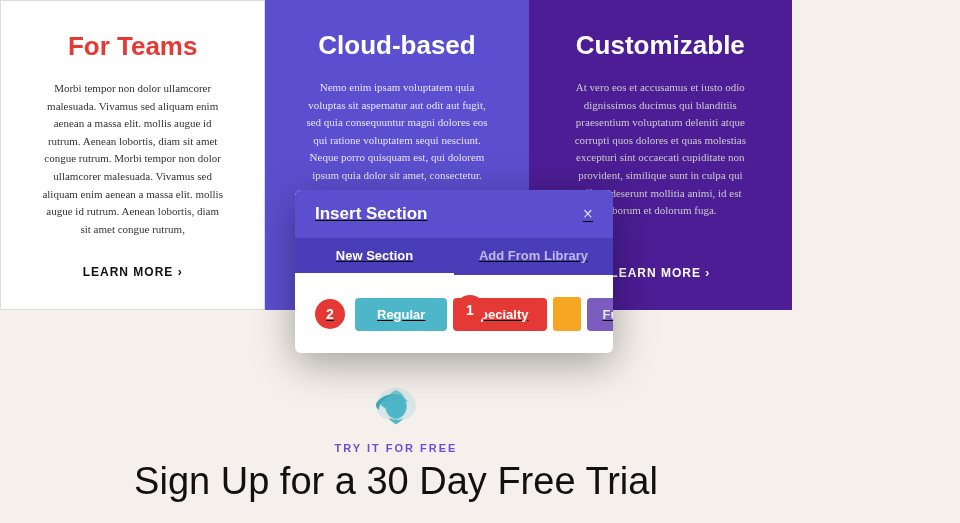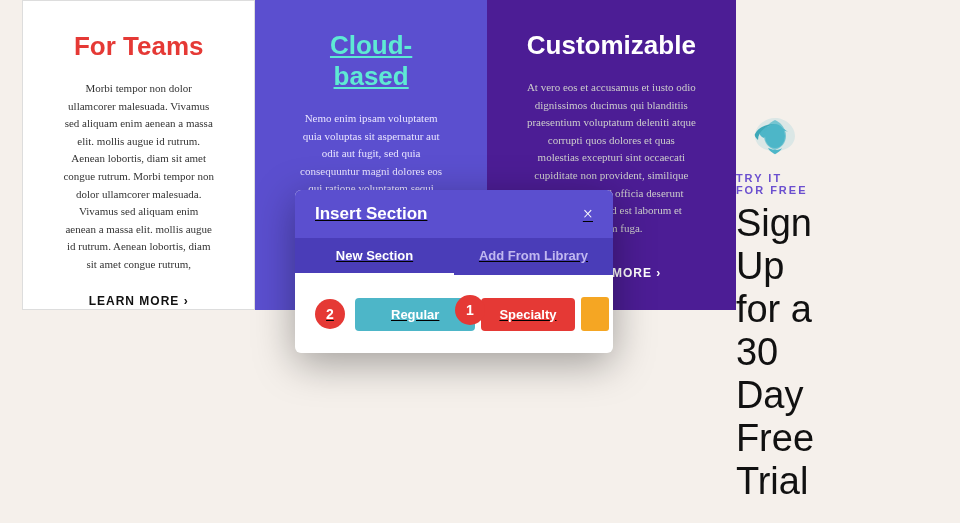--- a/index.html
+++ b/index.html
@@ -12,22 +12,21 @@
       position: relative;
     }
 
     
     .page-bg {
       position: absolute;
       top: 0; left: 0;
       width: 792px;
       height: 523px;
       display: flex;
-      flex-direction: row;
-      margin-left: 22px;
+      flex-direction: column;
     }
 
     
     .three-cols {
       display: flex;
       width: 100%;
       height: 310px;
     }
 
     .col {
@@ -55,21 +54,21 @@
     }
 
     .col-title {
       font-size: 26px;
       font-weight: bold;
       margin-bottom: 18px;
       font-family: Arial, sans-serif;
     }
 
     .col-left .col-title { color: #e53935; }
-    .col-middle .col-title { color: #5eead4; text-decoration: underline; }
+    .col-middle .col-title { color: #ffffff; }
     .col-right .col-title { color: #fff; }
 
     .col-body {
       font-size: 11px;
       line-height: 1.6;
     }
 
     .col-left .col-body { color: #333; }
     .col-middle .col-body { color: #e8e4ff; }
     .col-right .col-body { color: #ccc; }
@@ -214,21 +213,21 @@
     .section-buttons {
       display: flex;
       gap: 6px;
       align-items: center;
     }
 
     .btn-regular {
       background: #4db6c8;
       color: #fff;
       border: none;
-      padding: 9px 36px;
+      padding: 9px 22px;
       border-radius: 4px;
       font-family: Arial, sans-serif;
       font-size: 13px;
       font-weight: 600;
       cursor: pointer;
     }
 
     .btn-specialty {
       background: #e53935;
       color: #fff;

